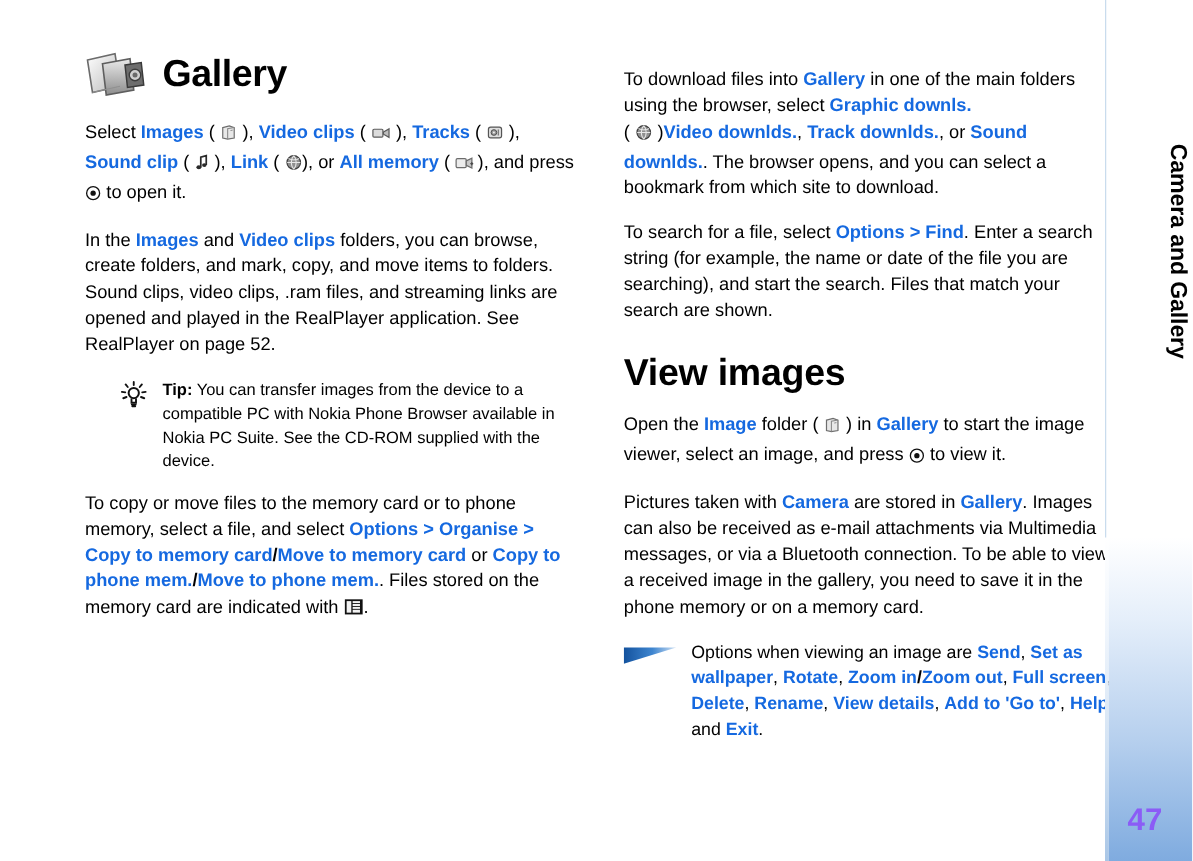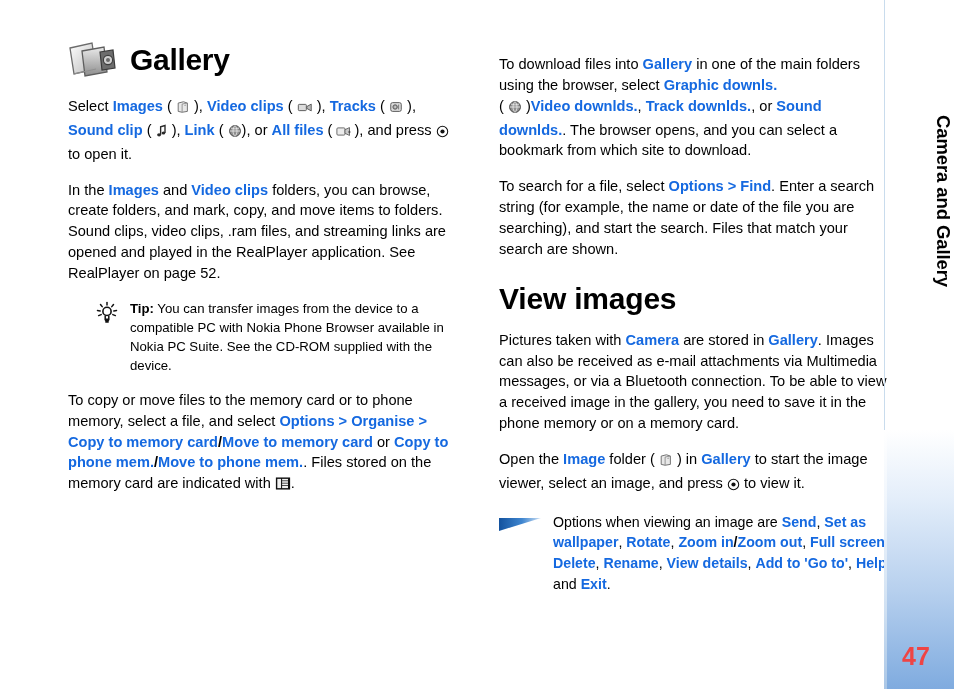--- a/index.html
+++ b/index.html
@@ -170,21 +170,21 @@
     letter-spacing: -0.1px;
     color: #000;
     white-space: nowrap;
   }
   .page-number {
     position: absolute;
     left: 0;
     bottom: 18px;
     width: 64px;
     text-align: center;
-    color: #ef4444;
+    color: #8b5cf6;
     font-size: 25px;
     font-weight: bold;
   }
 </style>
 </head>
 <body>
 
 <div class="page">
 
   <div class="col col-left">
@@ -230,21 +230,21 @@
             <circle cx="7" cy="8" r="0.9" fill="#efefef"></circle>
             <path d="M11 5.2 L11 10.8" stroke="#6a6a6a" stroke-width="1"></path>
           </svg></span> ), <span class="lnk">Sound clip</span> ( <span class="ii"><svg viewBox="0 0 14 16" width="12" height="14">
             <path d="M5.4 12.4 L5.4 3 L10.5 1.6 L10.5 10.3" fill="none" stroke="#2a2a2a" stroke-width="1.6"></path>
             <ellipse cx="3.6" cy="12.4" rx="2.3" ry="1.9" fill="#2a2a2a"></ellipse>
             <ellipse cx="8.7" cy="10.4" rx="2.1" ry="1.8" fill="#2a2a2a"></ellipse>
           </svg></span> ), <span class="lnk">Link</span> ( <span class="ii"><svg viewBox="0 0 16 16" width="14" height="14">
             <circle cx="8" cy="8" r="6.2" fill="#8f8f8f" stroke="#3f3f3f" stroke-width="1.1"></circle>
             <path d="M8 1.8 C5 5 5 11 8 14.2 M8 1.8 C11 5 11 11 8 14.2 M2 8 h12" fill="none" stroke="#e8e8e8" stroke-width="1"></path>
             <path d="M3.2 4.4 C5 6 11 6 12.8 4.4" fill="none" stroke="#efefef" stroke-width="0.9"></path>
-          </svg></span>), or <span class="lnk">All files</span> ( <span class="ii"><svg viewBox="0 0 20 14" width="18" height="13">
+          </svg></span>), or <span class="lnk">All memory</span> ( <span class="ii"><svg viewBox="0 0 20 14" width="18" height="13">
             <rect x="1" y="3" width="9" height="8" rx="1.2" fill="#ececec" stroke="#6c6c6c" stroke-width="1.1"></rect>
             <path d="M10 5 L15 2.6 L15 11.4 L10 9 Z" fill="#c9c9c9" stroke="#6c6c6c" stroke-width="1.1"></path>
             <path d="M13.6 7.5 l2.6 0 m-1.3 -1.3 l0 2.6" stroke="#4a4a4a" stroke-width="1.2"></path>
           </svg></span>), and press <span class="ii"><svg viewBox="0 0 16 16" width="13" height="13">
             <circle cx="8" cy="8" r="6.4" fill="none" stroke="#111" stroke-width="1.3"></circle>
             <circle cx="8" cy="8" r="2.6" fill="#111"></circle>
           </svg></span> to open it.</p>
 
     <p>In the <span class="lnk">Images</span> and <span class="lnk">Video clips</span> folders, you can browse, create folders, and mark, copy, and move items to folders. Sound clips, video clips, .ram files, and streaming links are opened and played in the RealPlayer application. See RealPlayer on page 52.</p>
 
@@ -285,30 +285,30 @@
     <p style="margin-top:54px">To download files into <span class="lnk">Gallery</span> in one of the main folders using the browser, select <span class="lnk">Graphic downls.</span><br>( <span class="ii"><svg viewBox="0 0 16 16" width="14" height="14">
             <circle cx="8" cy="8" r="6.2" fill="#8f8f8f" stroke="#3f3f3f" stroke-width="1.1"></circle>
             <path d="M8 1.8 C5 5 5 11 8 14.2 M8 1.8 C11 5 11 11 8 14.2 M2 8 h12" fill="none" stroke="#e8e8e8" stroke-width="1"></path>
             <path d="M3.2 4.4 C5 6 11 6 12.8 4.4" fill="none" stroke="#efefef" stroke-width="0.9"></path>
           </svg></span> )<span class="lnk">Video downlds.</span>, <span class="lnk">Track downlds.</span>, or <span class="lnk">Sound downlds.</span>. The browser opens, and you can select a bookmark from which site to download.</p>
 
     <p>To search for a file, select <span class="lnk">Options &gt; Find</span>. Enter a search string (for example, the name or date of the file you are searching), and start the search. Files that match your search are shown.</p>
 
     <h2 class="section-head">View images</h2>
 
-    <p>Pictures taken with <span class="lnk">Camera</span> are stored in <span class="lnk">Gallery</span>. Images can also be received as e-mail attachments via Multimedia messages, or via a Bluetooth connection. To be able to view a received image in the gallery, you need to save it in the phone memory or on a memory card.</p>
-
     <p>Open the <span class="lnk">Image</span> folder ( <span class="ii"><svg viewBox="0 0 16 16" width="14" height="14">
             <path d="M2.5 3.5 L8.5 2 L13 3.5 L13 13 L7 14 L2.5 13 Z" fill="#e8e8e8" stroke="#6e6e6e" stroke-width="1.1"></path>
             <path d="M7 14 L7 4.6 L13 3.5" fill="none" stroke="#8a8a8a" stroke-width="1"></path>
             <path d="M9.6 6.2 L11.6 5.8" stroke="#8a8a8a" stroke-width="0.9"></path>
           </svg></span> ) in <span class="lnk">Gallery</span> to start the image viewer, select an image, and press <span class="ii"><svg viewBox="0 0 16 16" width="13" height="13">
             <circle cx="8" cy="8" r="6.4" fill="none" stroke="#111" stroke-width="1.3"></circle>
             <circle cx="8" cy="8" r="2.6" fill="#111"></circle>
           </svg></span> to view it.</p>
+
+    <p>Pictures taken with <span class="lnk">Camera</span> are stored in <span class="lnk">Gallery</span>. Images can also be received as e-mail attachments via Multimedia messages, or via a Bluetooth connection. To be able to view a received image in the gallery, you need to save it in the phone memory or on a memory card.</p>
 
     <div class="note">
       <span class="note-icon">
         <svg viewBox="0 0 44 16" width="44" height="16">
           <defs>
             <linearGradient id="wedge" x1="0" y1="0" x2="1" y2="0">
               <stop offset="0" stop-color="#13529e"></stop>
               <stop offset="0.55" stop-color="#3f86d0"></stop>
               <stop offset="1" stop-color="#cfe1f4"></stop>
             </linearGradient>

